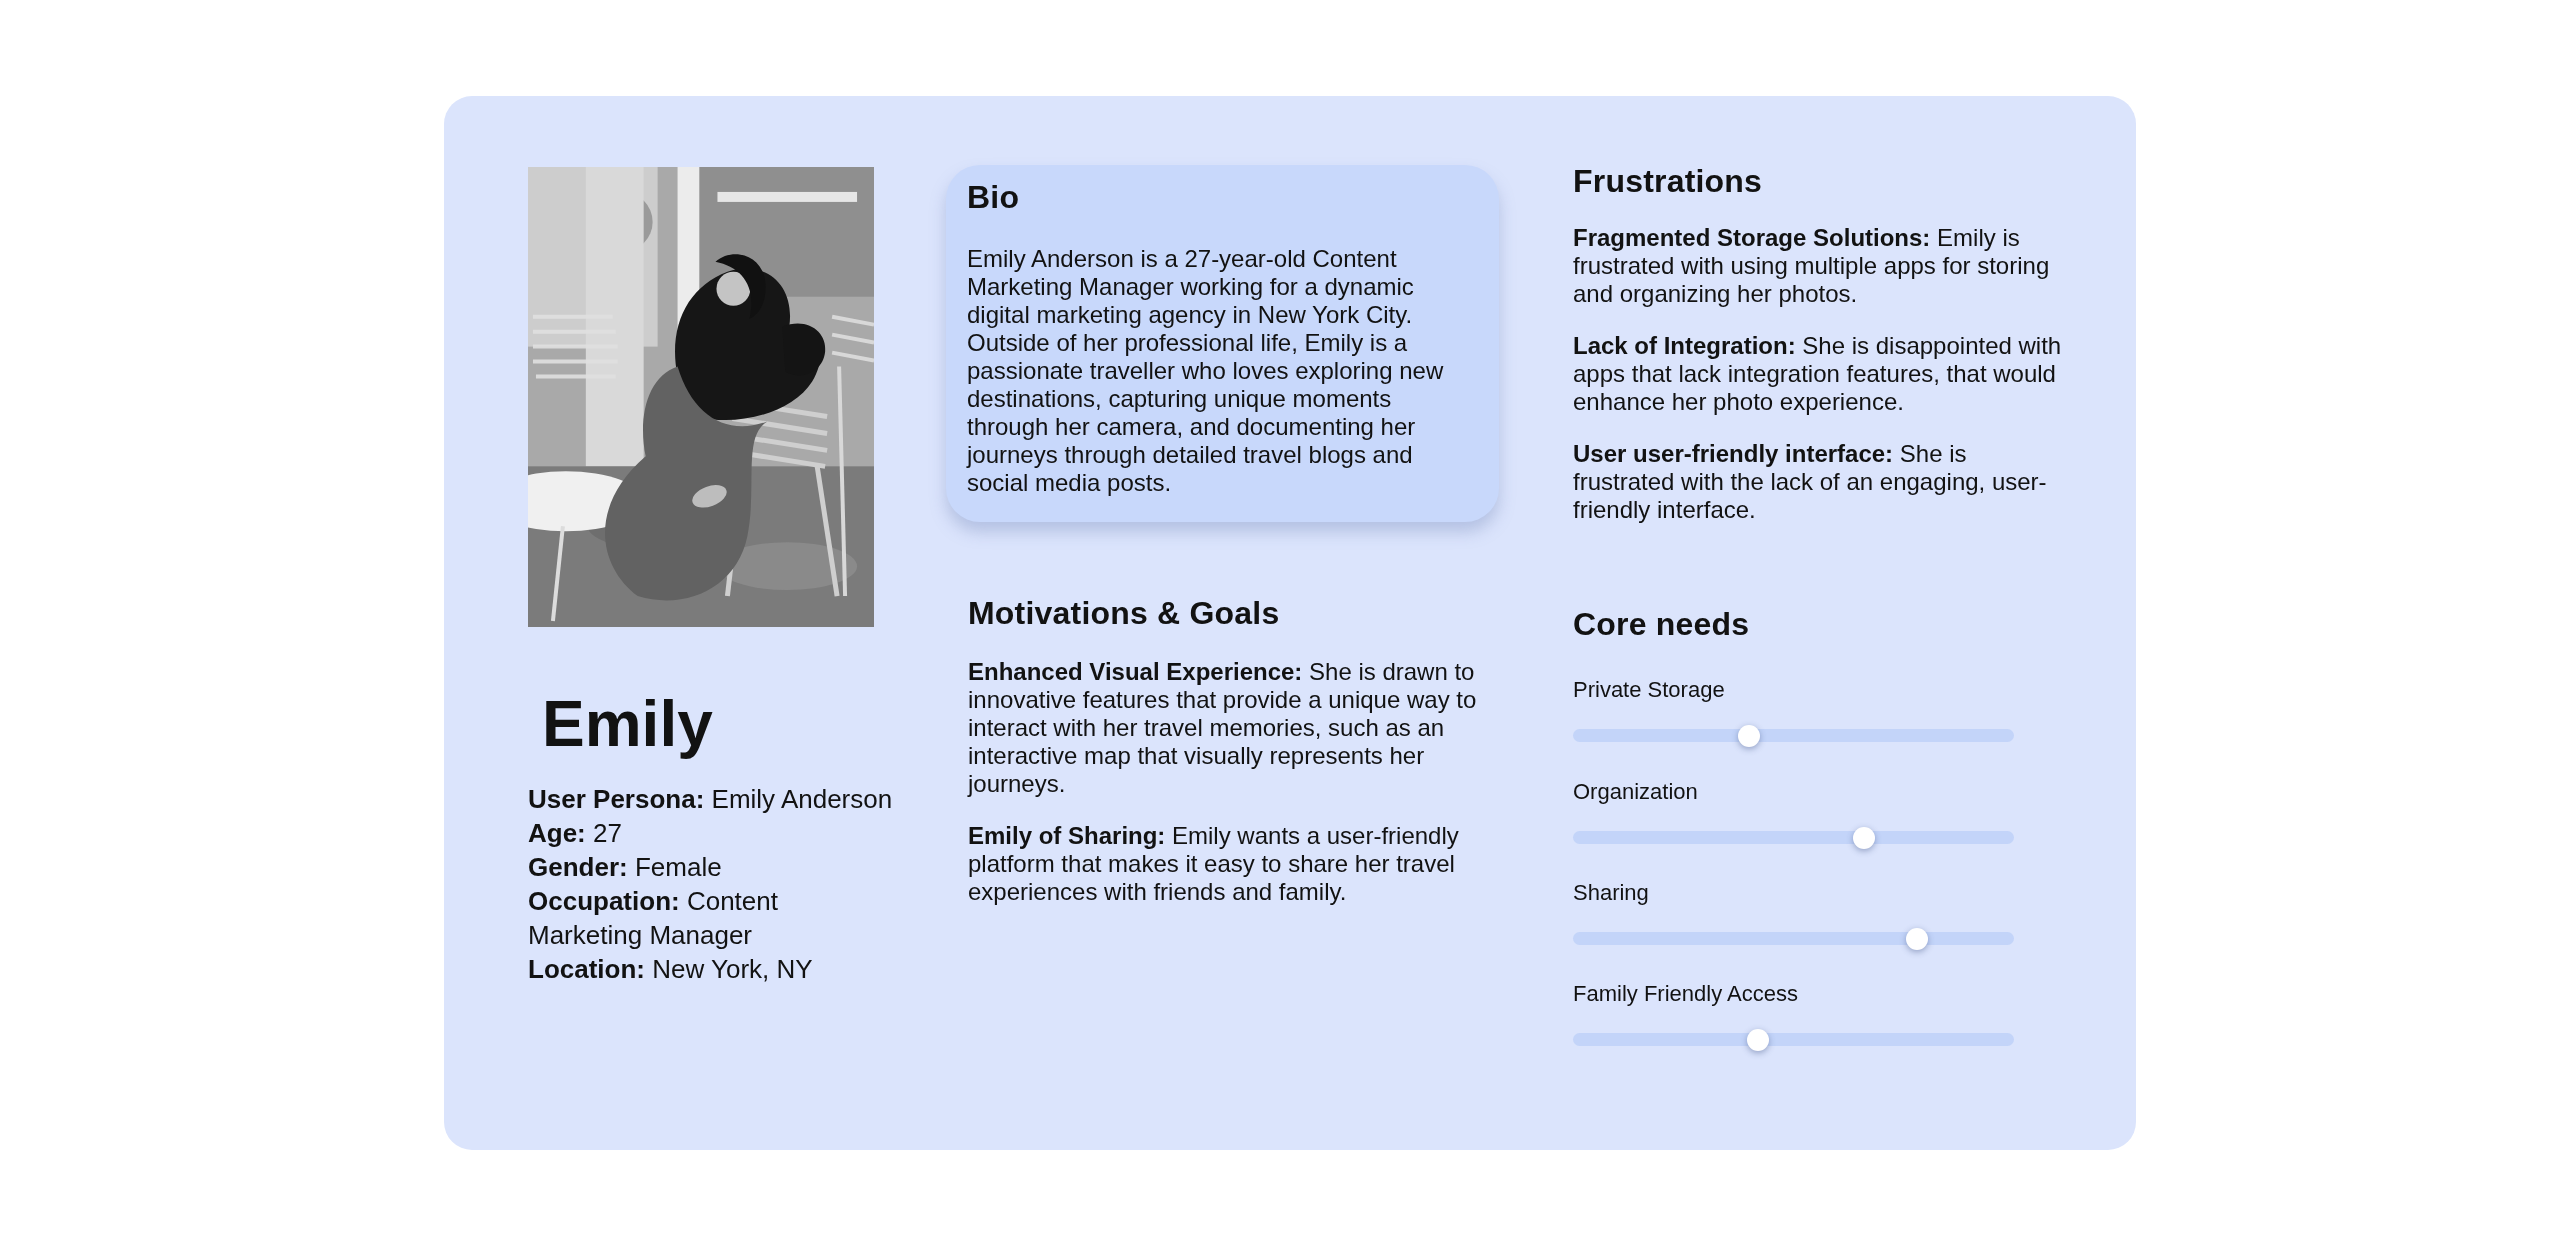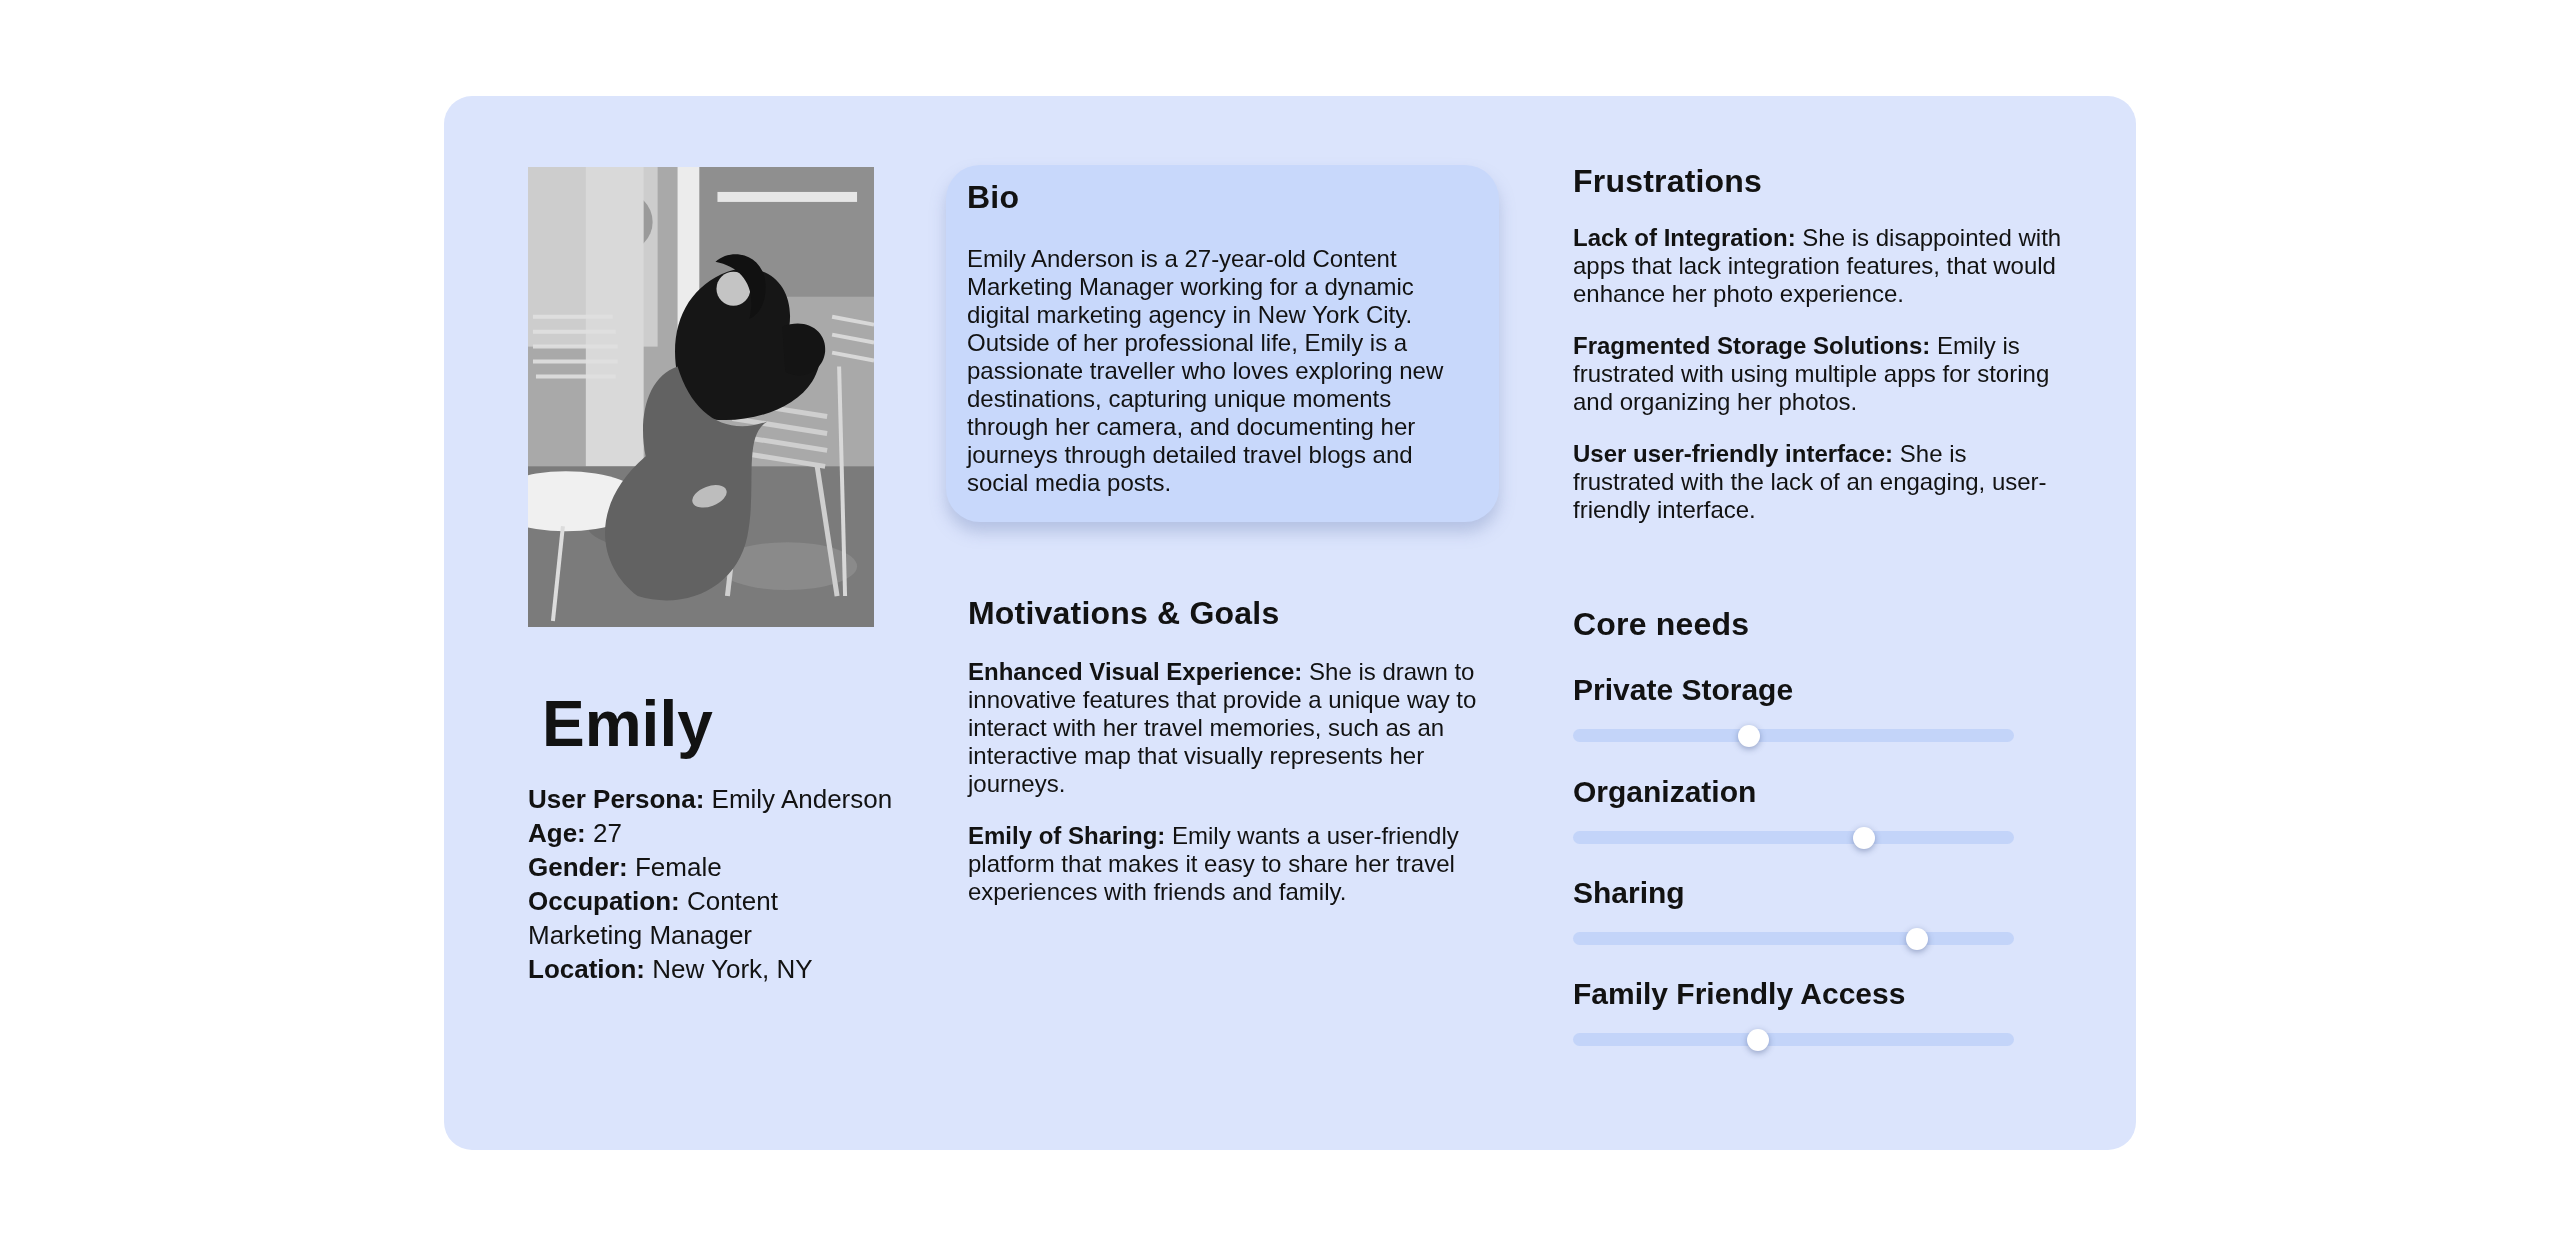--- a/index.html
+++ b/index.html
@@ -58,21 +58,21 @@
   .item b{font-weight:700;}
   
   .motivations{position:absolute;left:524px;top:498px;width:519px;}
   .motivations .items{margin-top:26px;width:514px;}
   .frustrations{position:absolute;left:1129px;top:66px;width:499px;}
   .frustrations .items{margin-top:24px;width:496px;}
   .core-needs{position:absolute;left:1129px;top:509px;width:441px;}
   
   .slider-row{position:absolute;left:0;width:441px;}
   .slider-row .slider-label{
-    margin:0;font-size:30px;font-weight:700;line-height:30px;color:var(--text);
+    margin:0;font-size:22px;font-weight:400;line-height:30px;color:var(--text);
   }
   .slider-track{
     position:relative;margin-top:24px;width:441px;height:13px;
     border-radius:7px;background:var(--track-bg);
   }
   .slider-thumb{
     position:absolute;top:50%;left:40%;width:22px;height:22px;border-radius:50%;
     background:var(--thumb);transform:translate(-50%,-50%);
     box-shadow:0 2px 6px rgba(60,80,130,0.45);
   }
@@ -146,22 +146,22 @@
     <h2 class="sec">Motivations &amp; Goals</h2>
     <div class="items body-text">
       <p class="item"><b>Enhanced Visual Experience:</b> <span>She is drawn to innovative features that provide a unique way to interact with her travel memories, such as an interactive map that visually represents her journeys.</span></p>
       <p class="item"><b>Emily of Sharing:</b> <span>Emily wants a user-friendly platform that makes it easy to share her travel experiences with friends and family.</span></p>
     </div>
   </section>
 
   <section class="frustrations">
     <h2 class="sec">Frustrations</h2>
     <div class="items body-text">
+      <p class="item"><b>Fragmented Storage Solutions:</b> <span>Emily is frustrated with using multiple apps for storing  and organizing her photos.</span></p>
       <p class="item"><b>Lack of Integration:</b> <span>She is disappointed with apps that lack integration features, that would&nbsp; enhance her photo experience.</span></p>
-      <p class="item"><b>Fragmented Storage Solutions:</b> <span>Emily is frustrated with using multiple apps for storing  and organizing her photos.</span></p>
       <p class="item"><b>User user-friendly interface:</b> <span>She is frustrated  with the lack of an engaging, user-friendly interface.</span></p>
     </div>
   </section>
 
   <section class="core-needs">
     <h2 class="sec">Core needs</h2>
 
     <div class="slider-row row-0">
       <p class="slider-label">Private Storage</p>
       <div class="slider-track">

